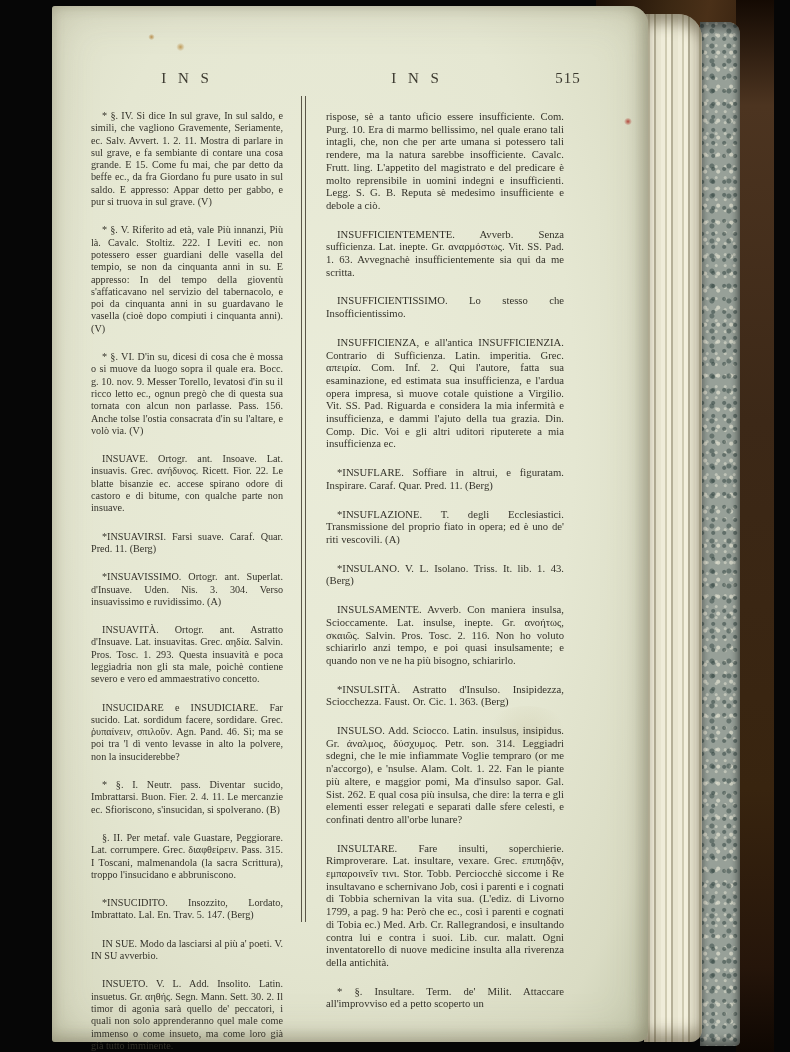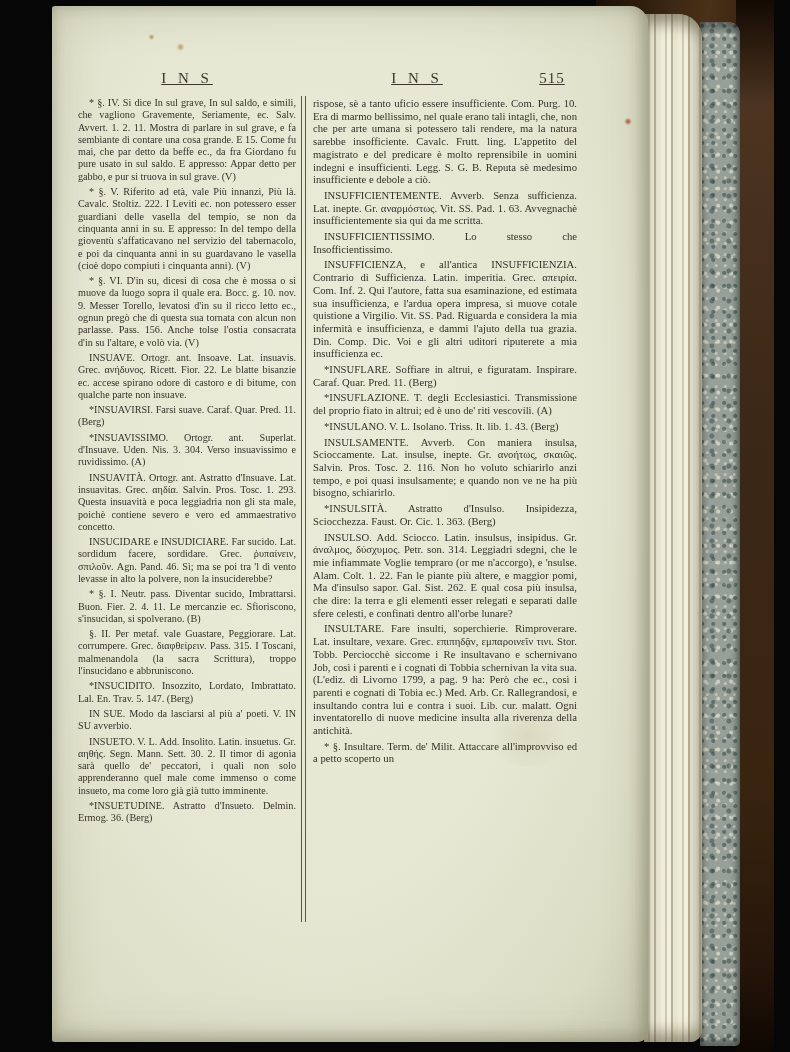--- a/index.html
+++ b/index.html
@@ -56,27 +56,27 @@
     color:var(--ink);
   }
 
   .stain{position:absolute;border-radius:50%;}
   .stain-1{left:96px;top:28px;width:7px;height:6px;background:radial-gradient(circle,#b98f4e 0%,rgba(185,143,78,0) 70%);}
   .stain-2{left:124px;top:37px;width:9px;height:8px;background:radial-gradient(circle,#c09a58 0%,rgba(192,154,88,0) 70%);}
   .stain-3{left:572px;top:112px;width:8px;height:7px;background:radial-gradient(circle,#b3493c 0%,rgba(179,73,60,0) 75%);}
   .stain-4{left:430px;top:700px;width:90px;height:60px;border-radius:50%;background:radial-gradient(circle,rgba(170,160,110,.18) 0%,rgba(170,160,110,0) 70%);}
 
   .running-head{position:absolute;top:64px;left:0;width:100%;height:20px;}
-  .rh{position:absolute;font-size:15px;letter-spacing:4px;color:#3a382e;text-decoration:underline;}
+  .rh{position:absolute;font-size:15px;letter-spacing:4px;color:#3a382e;}
   .rh-left{left:23px;width:224px;text-align:center;}
   .rh-right{left:258px;width:214px;text-align:center;}
-  .rh-page{left:468px;width:64px;text-align:center;letter-spacing:1px;}
+  .rh-page{left:484px;width:64px;text-align:center;letter-spacing:1px;}
 
   .col{position:absolute;top:88px;text-align:justify;color:var(--ink);}
-  .col p{margin:3px;text-indent:11px;}
+  .col p{margin:16px;text-indent:11px;}
   .col p.flush{text-indent:0;}
   .col-left{left:23px;width:224px;font-size:10.2px;line-height:12.3px;}
   .col-right{left:258px;width:270px;font-size:10.7px;line-height:12.7px;}
 
   .divider{
     position:absolute;left:249px;top:90px;height:826px;width:3px;
     border-left:1px solid #5a5648;border-right:1px solid #5a5648;
   }
 </style>
 </head>
@@ -120,21 +120,21 @@
       </div>
 
     <div class="divider"></div>
 
     <div class="col col-right">
         <p class="flush">rispose, sè a tanto uficio essere insufficiente. Com. Purg. 10. Era di marmo bellissimo, nel quale erano tali intagli, che, non che per arte umana si potessero tali rendere, ma la natura sarebbe insofficiente. Cavalc. Frutt. ling. L'appetito del magistrato e del predicare è molto reprensibile in uomini indegni e insufficienti. Legg. S. G. B. Reputa sè medesimo insufficiente e debole a ciò.</p>
         <p>INSUFFICIENTEMENTE. Avverb. Senza sufficienza. Lat. inepte. Gr. αναρμόστως. Vit. SS. Pad. 1. 63. Avvegnachè insufficientemente sia qui da me scritta.</p>
         <p>INSUFFICIENTISSIMO. Lo stesso che Insofficientissimo.</p>
         <p>INSUFFICIENZA, e all'antica INSUFFICIENZIA. Contrario di Sufficienza. Latin. imperitia. Grec. απειρία. Com. Inf. 2. Qui l'autore, fatta sua esaminazione, ed estimata sua insufficienza, e l'ardua opera impresa, sì muove cotale quistione a Virgilio. Vit. SS. Pad. Riguarda e considera la mia infermità e insufficienza, e dammi l'ajuto della tua grazia. Din. Comp. Dic. Voi e gli altri uditori riputerete a mia insufficienza ec.</p>
         <p>*INSUFLARE. Soffiare in altrui, e figuratam. Inspirare. Caraf. Quar. Pred. 11. (Berg)</p>
-        <p>*INSUFLAZIONE. T. degli Ecclesiastici. Transmissione del proprio fiato in altrui; ed è uno de' riti vescovili. (A)</p>
+        <p>*INSUFLAZIONE. T. degli Ecclesiastici. Transmissione del proprio fiato in opera; ed è uno de' riti vescovili. (A)</p>
         <p>*INSULANO. V. L. Isolano. Triss. It. lib. 1. 43. (Berg)</p>
         <p>INSULSAMENTE. Avverb. Con maniera insulsa, Scioccamente. Lat. insulse, inepte. Gr. ανοήτως, σκαιῶς. Salvin. Pros. Tosc. 2. 116. Non ho voluto schiarirlo anzi tempo, e poi quasi insulsamente; e quando non ve ne ha più bisogno, schiarirlo.</p>
         <p>*INSULSITÀ. Astratto d'Insulso. Insipidezza, Sciocchezza. Faust. Or. Cic. 1. 363. (Berg)</p>
         <p>INSULSO. Add. Sciocco. Latin. insulsus, insipidus. Gr. άναλμος, δύσχυμος. Petr. son. 314. Leggiadri sdegni, che le mie infiammate Voglie tempraro (or me n'accorgo), e 'nsulse. Alam. Colt. 1. 22. Fan le piante più altere, e maggior pomi, Ma d'insulso sapor. Gal. Sist. 262. E qual cosa più insulsa, che dire: la terra e gli elementi esser relegati e separati dalle sfere celesti, e confinati dentro all'orbe lunare?</p>
         <p>INSULTARE. Fare insulti, soperchierie. Rimproverare. Lat. insultare, vexare. Grec. επιπηδᾷν, εμπαροινεῖν τινι. Stor. Tobb. Perciocchè siccome i Re insultavano e schernivano Job, così i parenti e i cognati di Tobbia schernivan la vita sua. (L'ediz. di Livorno 1799, a pag. 9 ha: Però che ec., così i parenti e cognati di Tobia ec.) Med. Arb. Cr. Rallegrandosi, e insultando contra lui e contra i suoi. Lib. cur. malatt. Ogni inventatorello di nuove medicine insulta alla riverenza della antichità.</p>
         <p>* §. Insultare. Term. de' Milit. Attaccare all'improvviso ed a petto scoperto un</p>
       </div>
 
   </div>
 </div>

